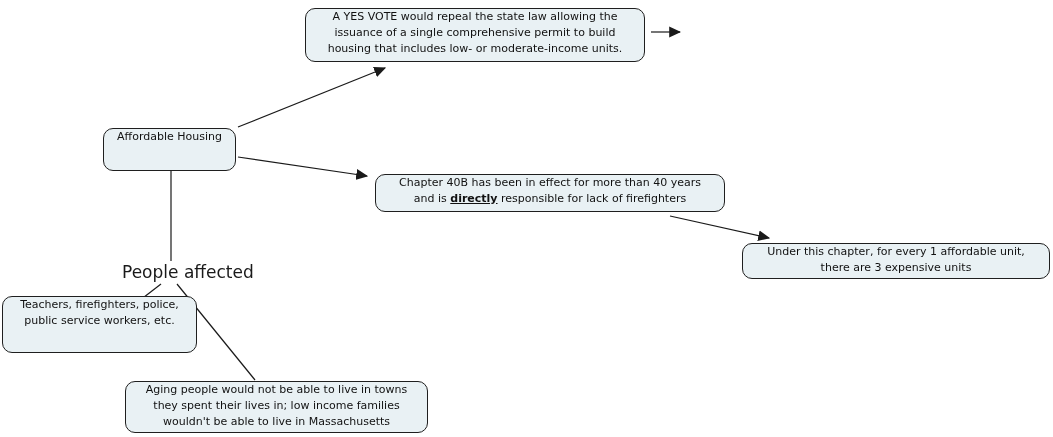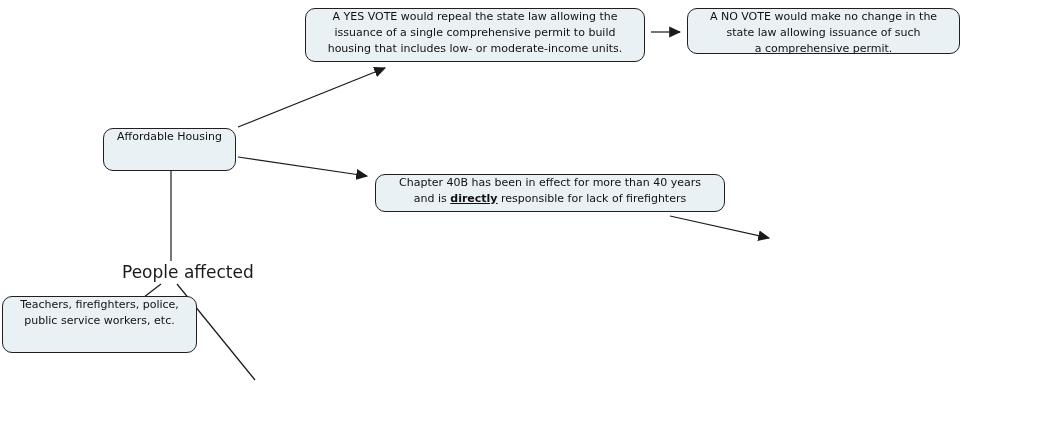--- a/index.html
+++ b/index.html
@@ -80,39 +80,43 @@
       <line x1="177" y1="284" x2="255" y2="380"></line>
     </g>
   </svg>
 
   <div class="node" id="node-yes">
     <span>A YES VOTE would repeal the state law allowing the
 issuance of a single comprehensive permit to build
 housing that includes low- or moderate-income units.</span>
   </div>
 
-  <div class="node" id="node-no">
-    <span>A NO VOTE would make no change in the
-state law allowing issuance of such
-a comprehensive permit.</span>
-  </div>
 
   <div class="node" id="node-affordable">
     <span>Affordable Housing</span>
   </div>
 
   <div class="node" id="node-chapter">
     <span><span>Chapter 40B has been in effect for more than 40 years
 and is </span><span class="emphasis">directly</span><span> responsible for lack of firefighters</span></span>
   </div>
 
+  <div class="node" id="node-under">
+    <span>Under this chapter, for every 1 affordable unit,
+there are 3 expensive units</span>
+  </div>
 
   <div class="floating-label" id="label-people">
     <span>People affected</span>
   </div>
 
   <div class="node" id="node-teachers">
     <span>Teachers, firefighters, police,
 public service workers, etc.</span>
   </div>
 
+  <div class="node" id="node-aging">
+    <span>Aging people would not be able to live in towns
+they spent their lives in; low income families
+wouldn't be able to live in Massachusetts</span>
+  </div>
 
 </div>
 
 </body></html>

